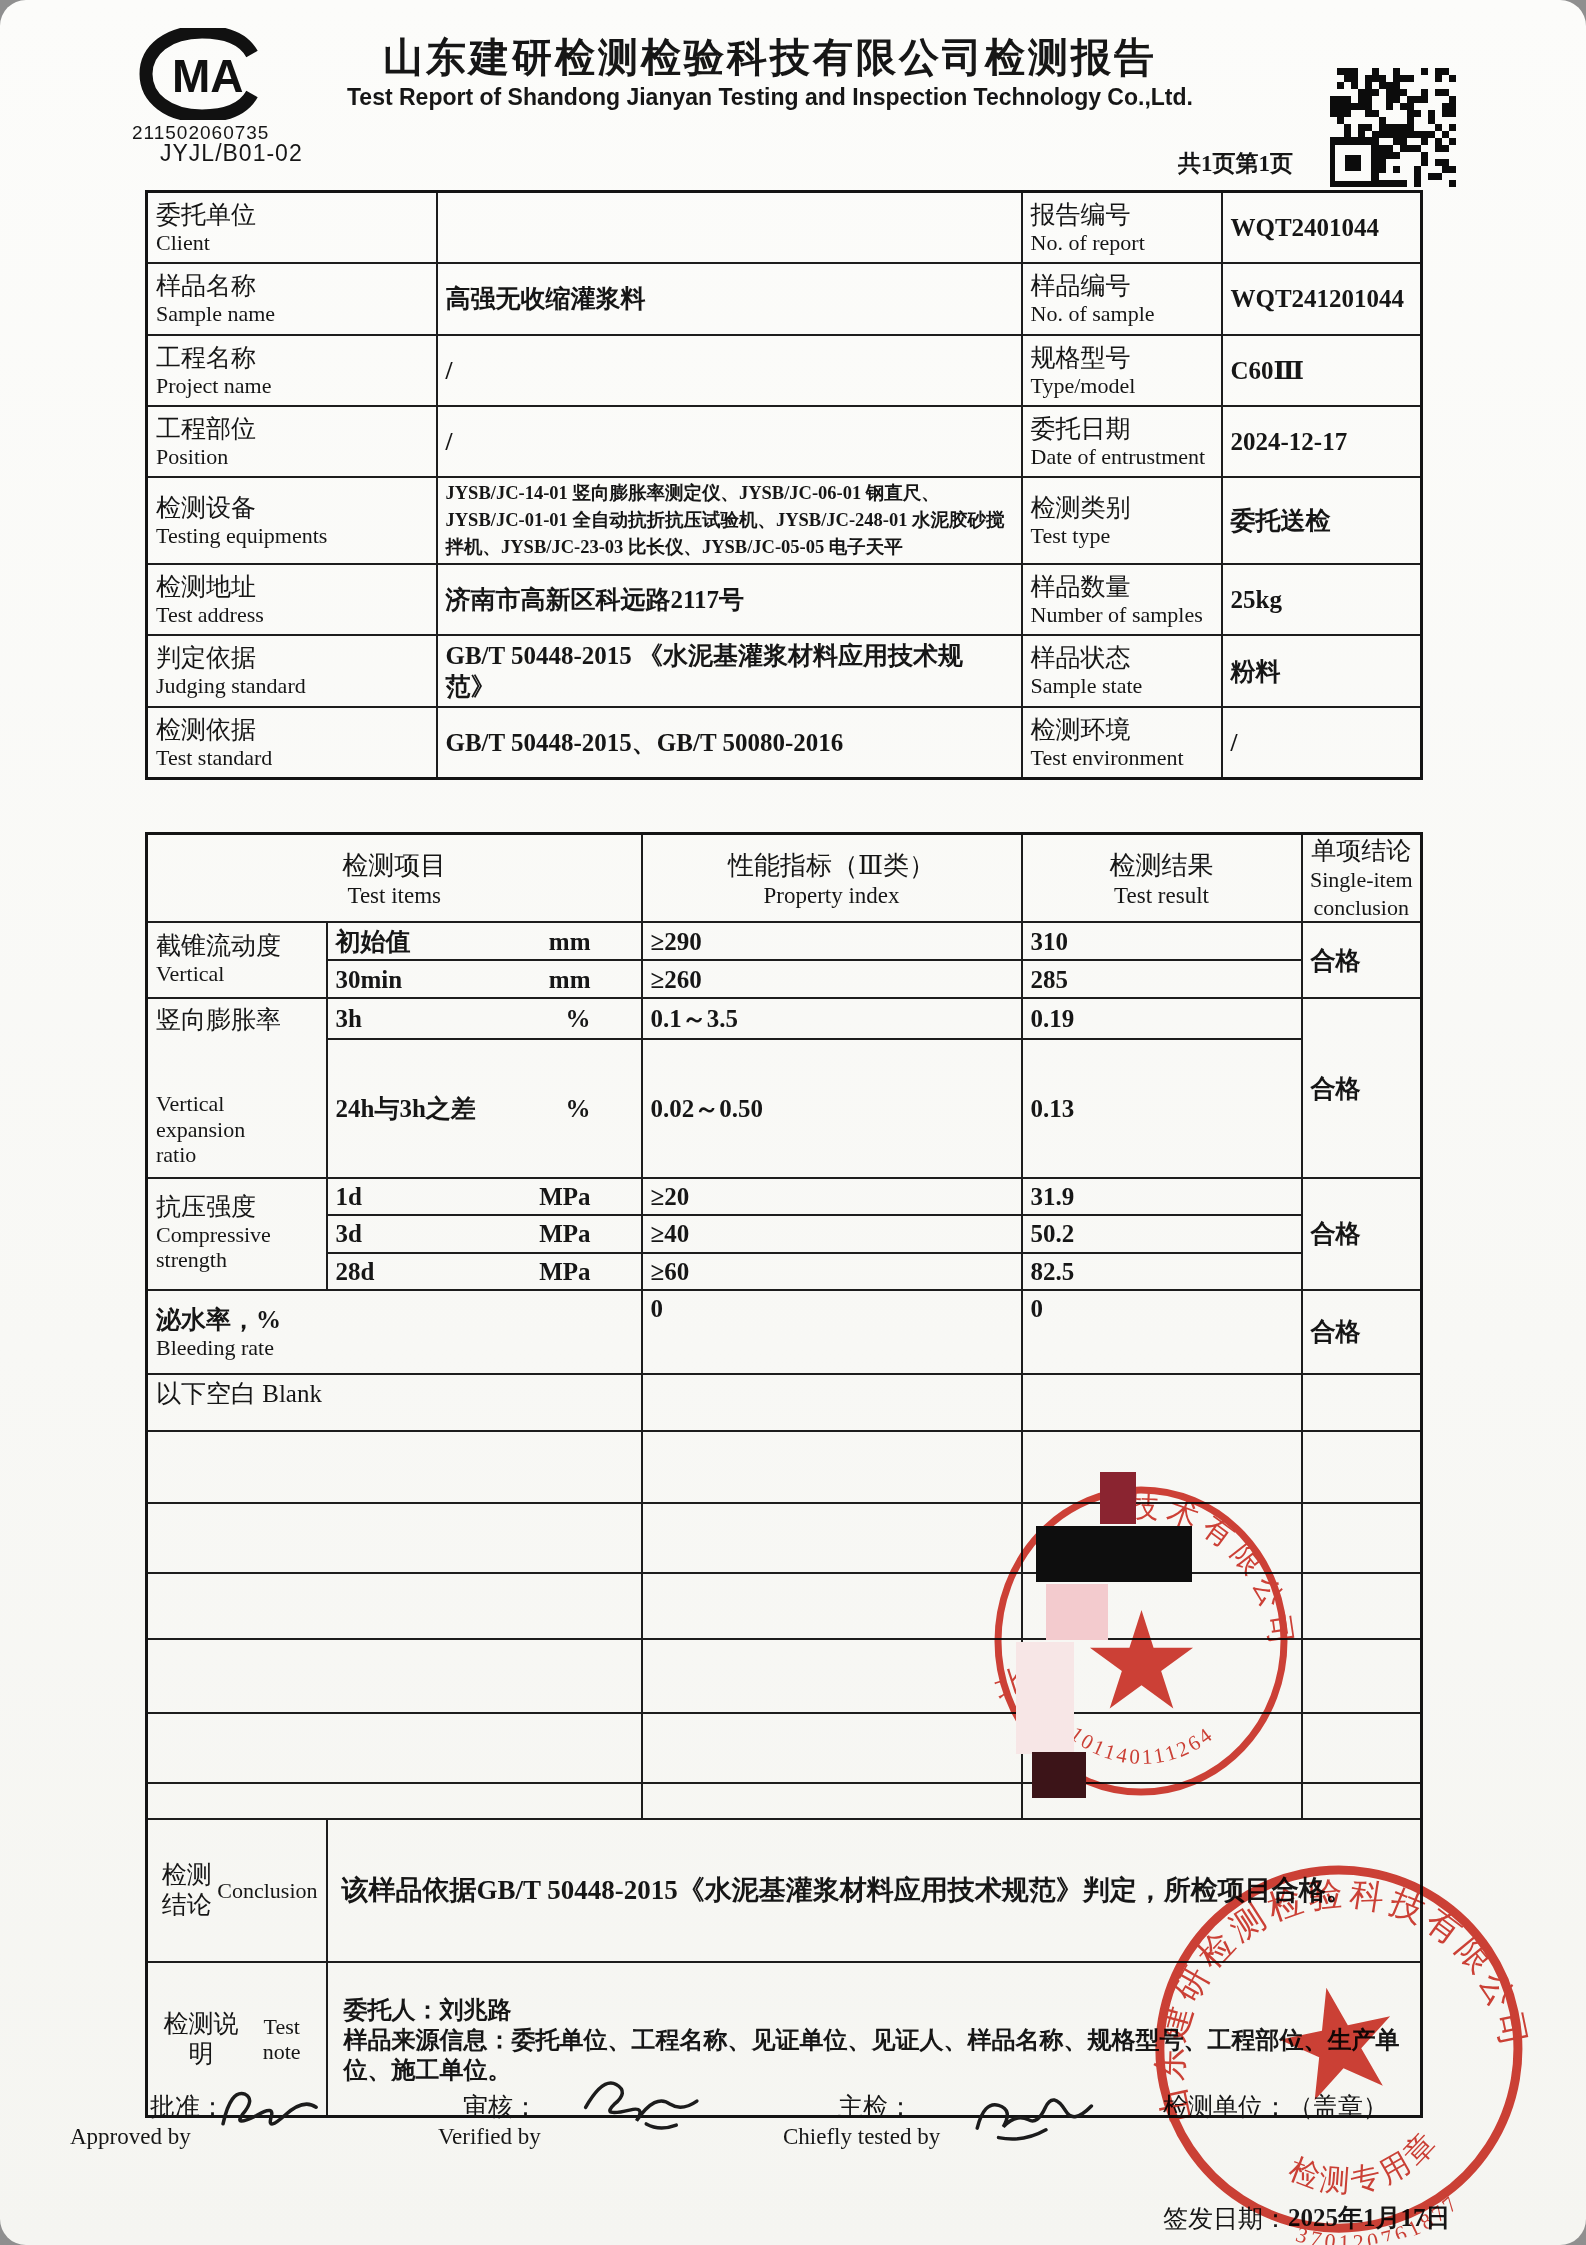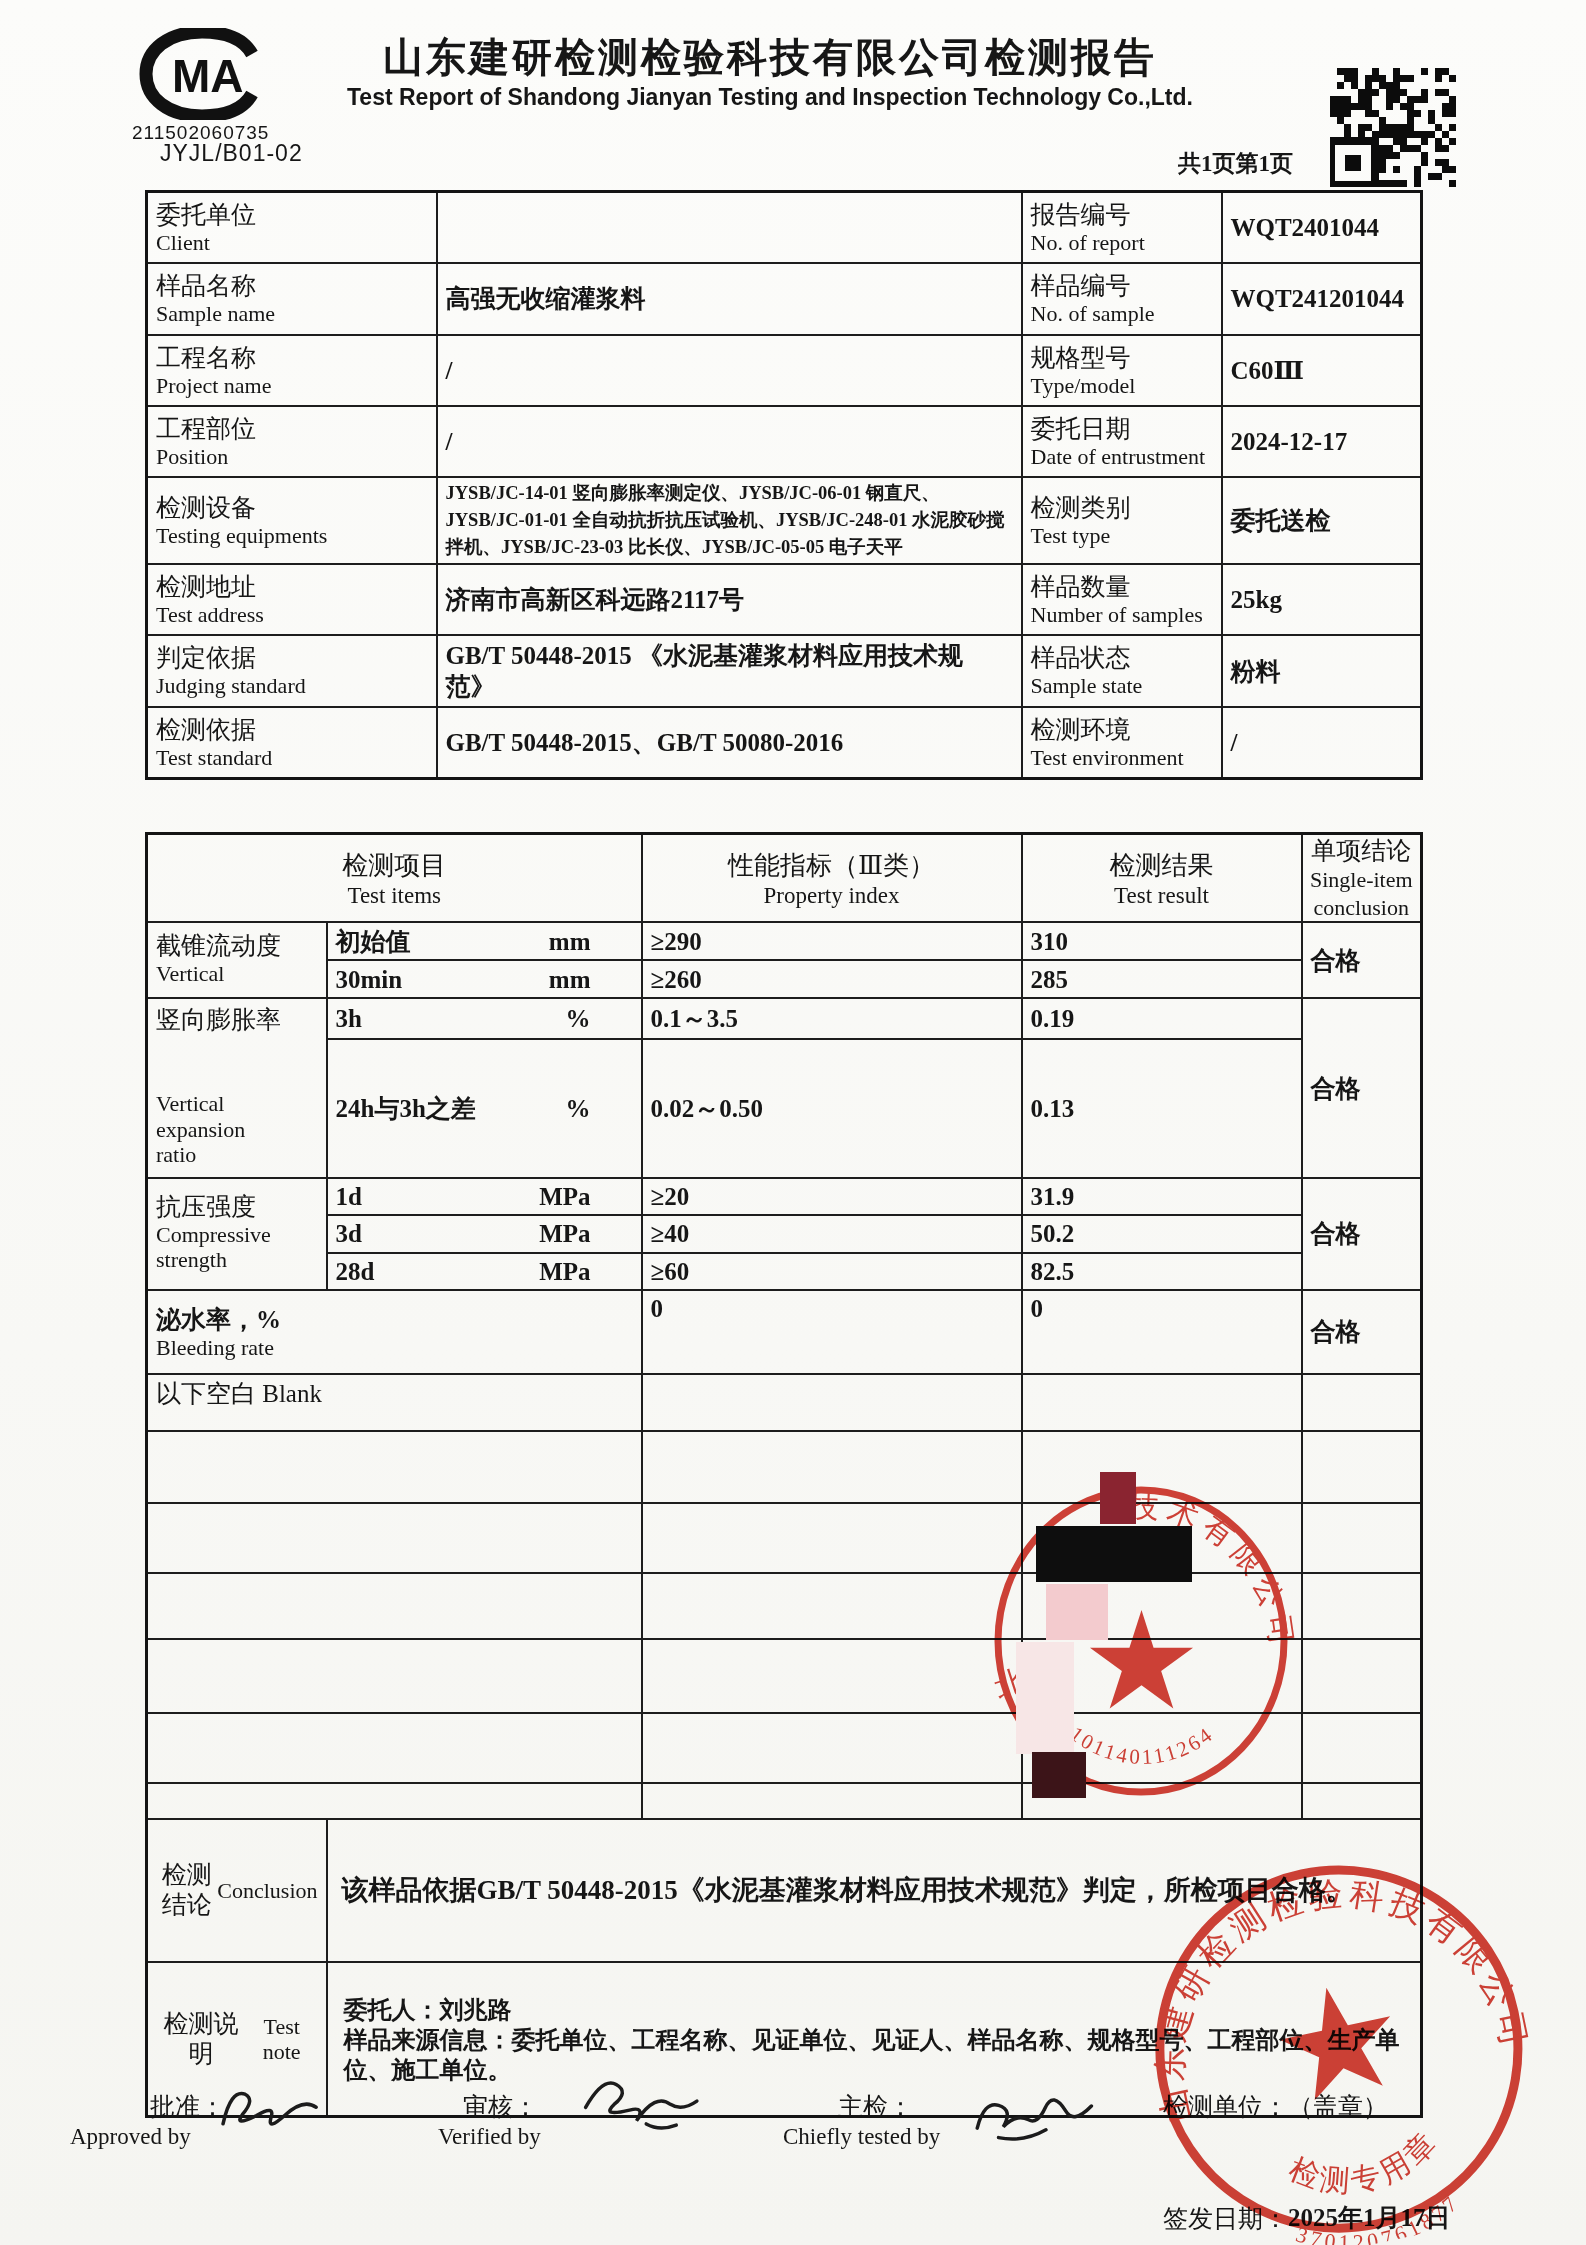--- a/index.html
+++ b/index.html
@@ -1,18 +1,18 @@
 <!DOCTYPE html>
 <html><head>
 <meta charset="utf-8">
 <style>
   html,body{margin:0;padding:0;background:#8f8f8f;}
   .page{position:relative;width:1586px;height:2245px;margin:0 auto;
         background:linear-gradient(180deg,#fcfcfa 0%,#f8f8f5 60%,#f5f5f1 100%);
-        font-family:"Liberation Serif","DejaVu Serif",serif;color:#161616;overflow:hidden;}
+        font-family:"Liberation Serif","DejaVu Serif",serif;color:#161616;overflow:hidden;border-radius:26px;}
 
   
   .hdr-title{position:absolute;left:160px;top:30px;width:1220px;text-align:center;
              font-family:"Liberation Sans","DejaVu Sans",sans-serif;font-weight:bold;
              font-size:40px;letter-spacing:3px;}
   .hdr-sub{position:absolute;left:160px;top:84px;width:1220px;text-align:center;
            font-family:"Liberation Sans","DejaVu Sans",sans-serif;font-weight:bold;font-size:23px;}
   .form-code{position:absolute;left:160px;top:140px;width:1220px;text-align:left;
              font-family:"Liberation Sans","DejaVu Sans",sans-serif;font-size:23px;letter-spacing:1px;}
   .page-info{position:absolute;left:1178px;top:148px;font-size:23px;font-weight:600;}

